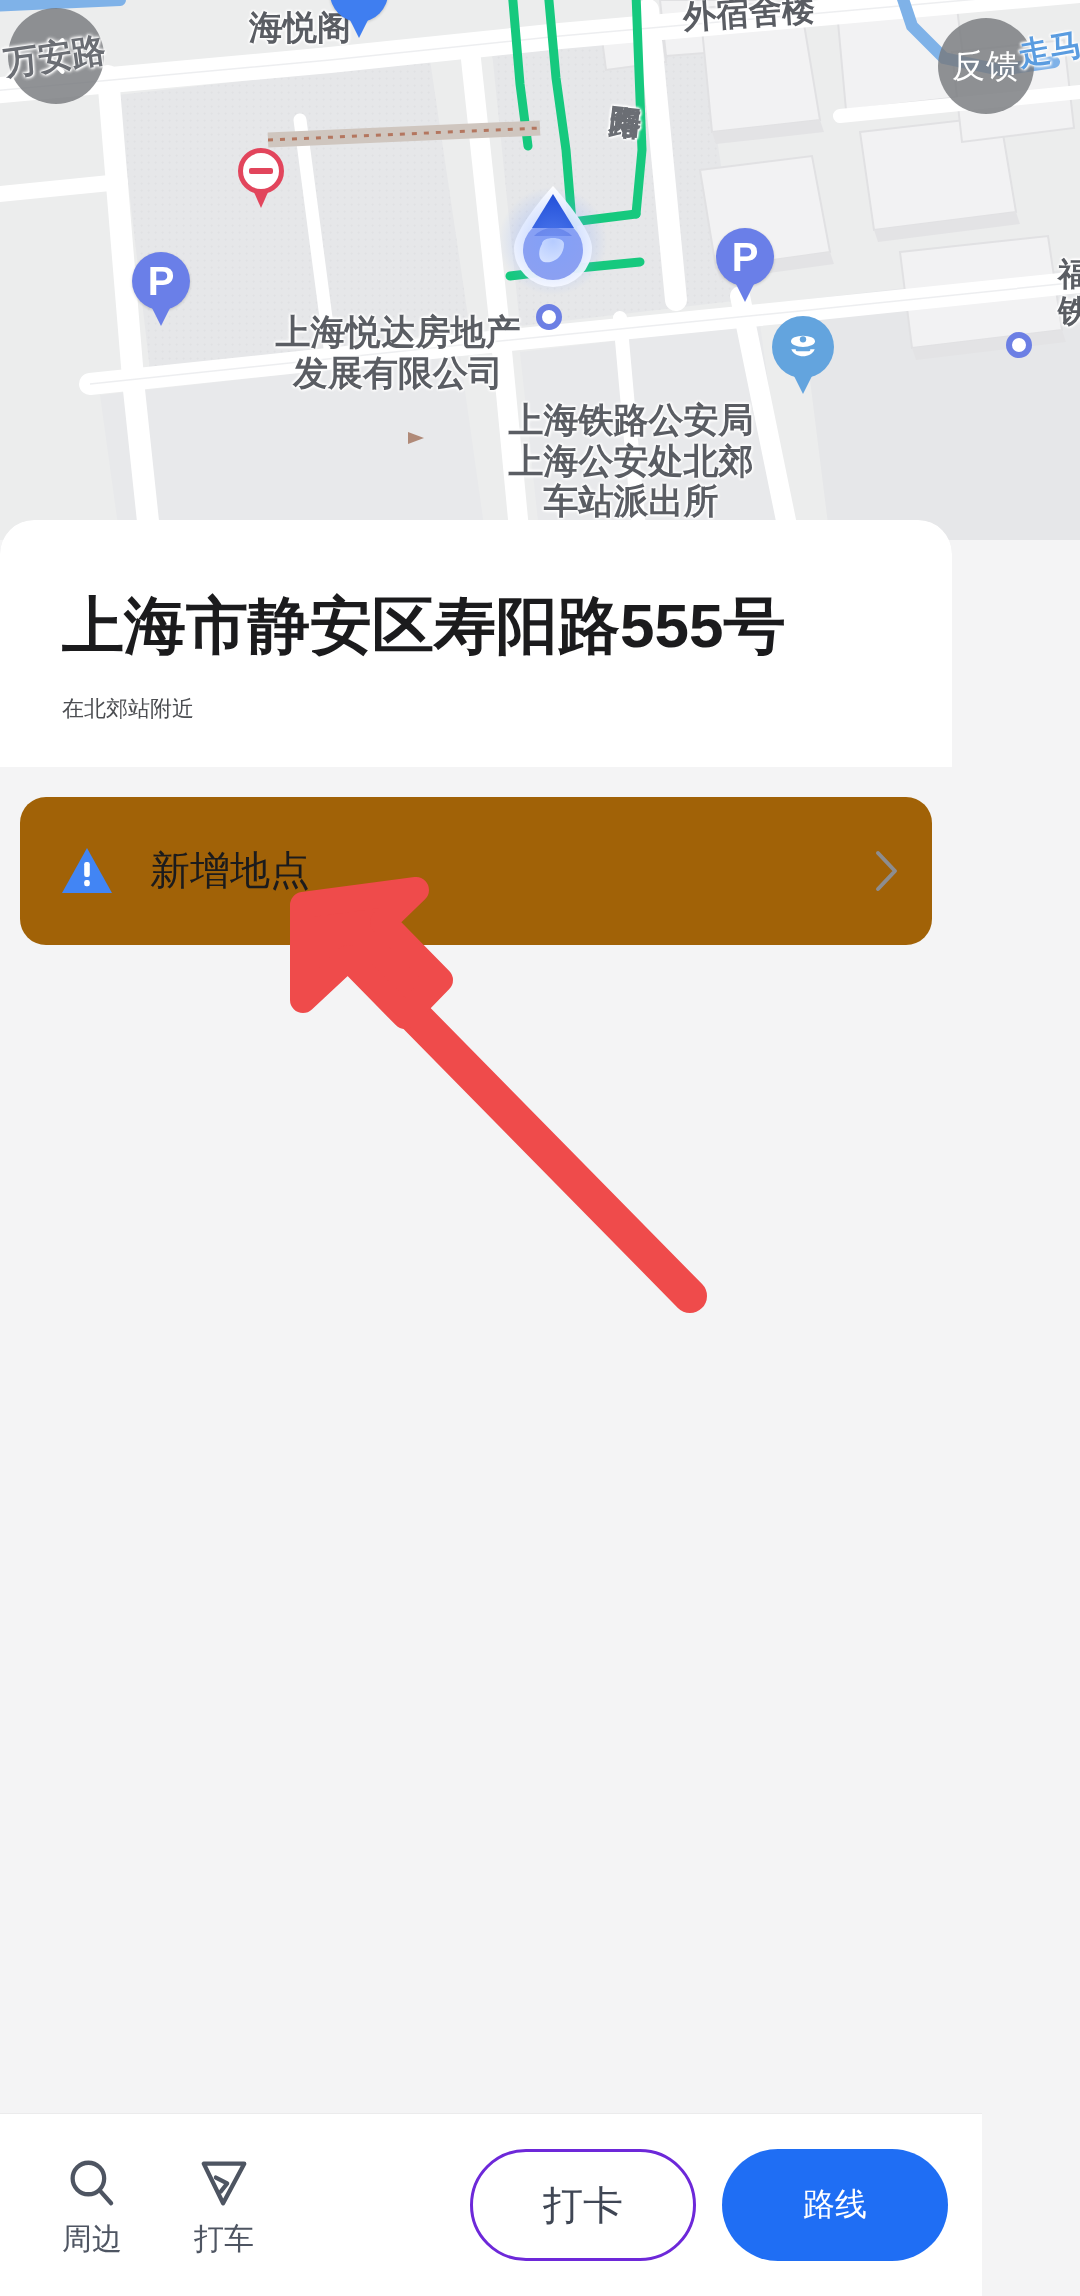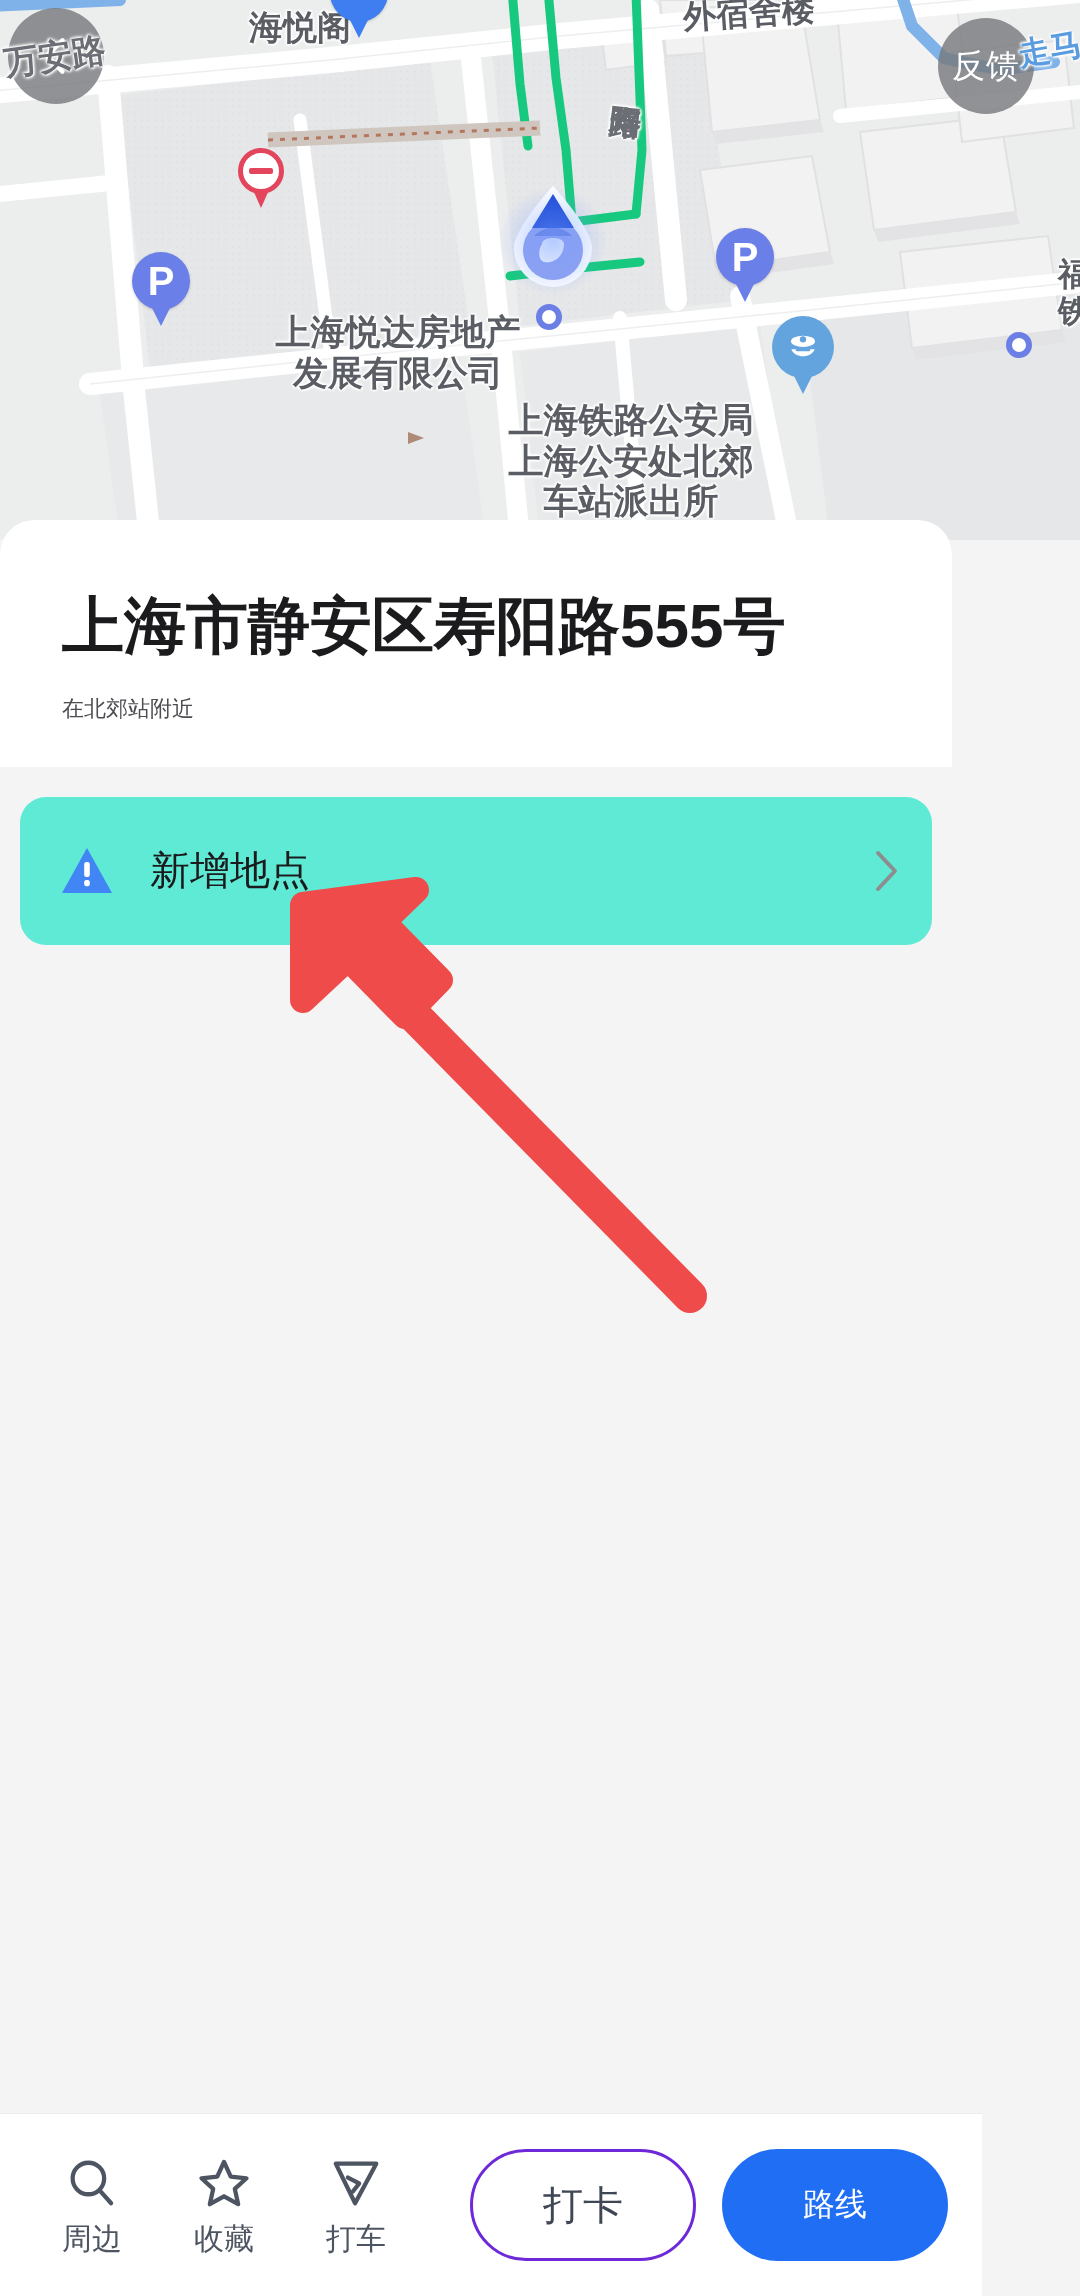--- a/index.html
+++ b/index.html
@@ -95,21 +95,21 @@
     padding:72px 62px 44px 62px;
   }
   .sheet-title {
     font-size:62px; font-weight:bold; color:#1b1b1d; letter-spacing:0px; line-height:1.1;
   }
   .sheet-sub {
     margin-top:36px; font-size:22px; color:#4c4e52; line-height:1.2;
   }
 
   .row-card {
-    margin:30px 20px 0 20px; background:#5eead4; border-radius:26px;
+    margin:30px 20px 0 20px; background:#a16207; border-radius:26px;
     height:148px; display:flex; align-items:center; padding:0 32px 0 40px;
   }
   .warn-tri { width:54px; height:50px; flex:0 0 auto; }
   .row-label {
     margin-left:36px; font-size:40px; color:#1b1b1d; flex:1 1 auto;
   }
   .chev { width:26px;height:44px; flex:0 0 auto; }
 
   
   .annot { position:absolute; left:0; top:0; width:1080px; height:2296px; pointer-events:none; }
@@ -321,26 +321,20 @@
   <div class="bottombar">
 
     <div class="tool">
       <svg class="tool-ic" viewBox="0 0 24 24">
         <circle cx="10.4" cy="10" r="7" fill="none" stroke="#4e5562" stroke-width="1.9"></circle>
         <line x1="15.5" y1="15.4" x2="20.5" y2="21" stroke="#4e5562" stroke-width="1.9" stroke-linecap="round"></line>
       </svg>
       <span class="tool-lb">周边</span>
     </div>
 
-    <div class="tool">
-      <svg class="tool-ic" viewBox="0 0 24 24">
-        <path d="M12 2.6 L15 9.2 L22 9.9 L16.8 14.6 L18.3 21.4 L12 17.9 L5.7 21.4 L7.2 14.6 L2 9.9 L9 9.2 Z" fill="none" stroke="#4e5562" stroke-width="1.9" stroke-linejoin="round"></path>
-      </svg>
-      <span class="tool-lb">收藏</span>
-    </div>
 
 
     <div class="tool">
       <svg class="tool-ic" viewBox="0 0 24 24">
         <path d="M3 3.4 L21 3.4 L11.6 21 Z" fill="none" stroke="#4e5562" stroke-width="1.9" stroke-linejoin="round"></path>
         <path d="M8.4 9.6 L13.4 12.2 L10.6 15.8" fill="none" stroke="#4e5562" stroke-width="1.9" stroke-linecap="round" stroke-linejoin="round"></path>
       </svg>
       <span class="tool-lb">打车</span>
     </div>
 

